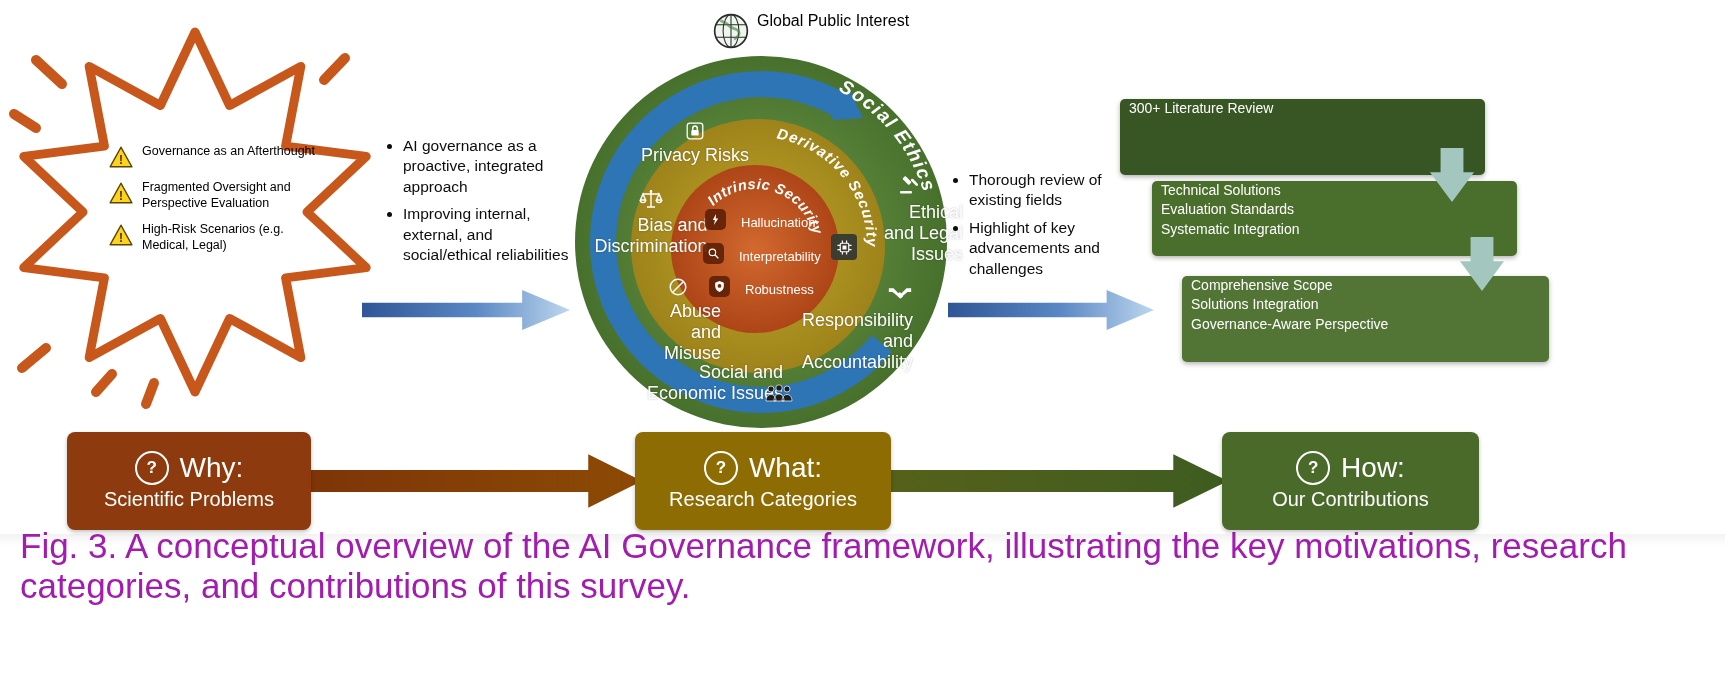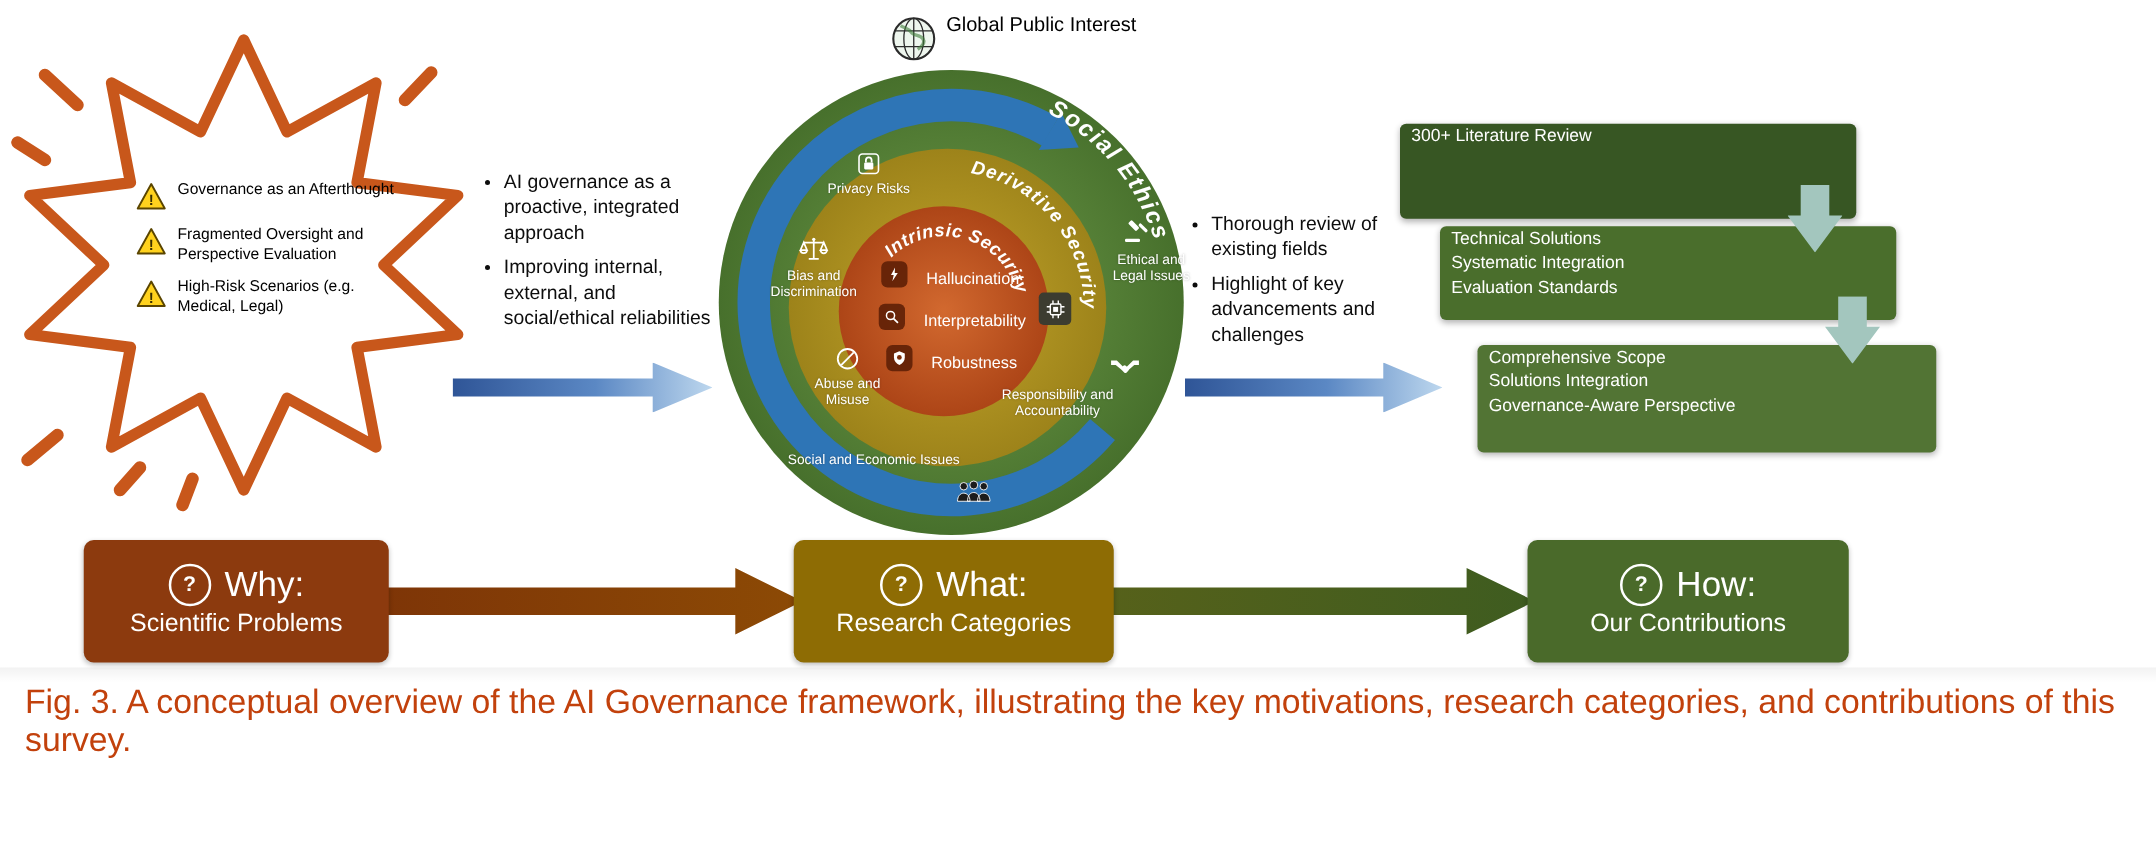--- a/index.html
+++ b/index.html
@@ -19,21 +19,21 @@
   .bullets li{margin-bottom:7px}
 
   
   .blue-arrow{position:absolute;
     clip-path:polygon(0 32%,77% 32%,77% 0,100% 50%,77% 100%,77% 68%,0 68%);
     background:linear-gradient(90deg,#2F5597 0%,#5b88c4 55%,#BDD7EE 100%)}
 
   
   .circle-wrap{position:absolute;left:565px;top:46px;width:392px;height:384px}
   .ring-item{position:absolute;display:flex;flex-direction:column;align-items:center;gap:3px}
-  .ring-label{font-size:11px;color:#fff;text-align:center;line-height:1.18;
+  .ring-label{font-size:18px;color:#fff;text-align:right;line-height:1.18;
               text-shadow:0 0 2px rgba(0,0,0,.3)}
   .inner-row{position:absolute;display:flex;align-items:flex-end;gap:15px;color:#fff;font-size:13px;white-space:nowrap}
   .badge{width:21px;height:21px;border-radius:5px;background:rgba(97,33,6,.92);
          display:flex;align-items:center;justify-content:center;flex:0 0 auto}
   .chip-badge{position:absolute;width:26px;height:26px;border-radius:4px;background:#3c3c30;
          display:flex;align-items:center;justify-content:center}
 
   .globe-row{position:absolute;left:712px;top:12px;display:flex;align-items:flex-start;gap:7px}
   .globe-label{font-size:16px;color:#000}
 
@@ -48,21 +48,21 @@
   .flow-box{position:absolute;border-radius:8px;color:#fff;display:flex;flex-direction:column;
             align-items:center;justify-content:center;gap:3px;z-index:2;
             box-shadow:0 2px 4px rgba(0,0,0,.25)}
   .flow-title-row{display:flex;align-items:center;gap:11px;font-size:28px}
   .q-icon{width:30px;height:30px;border:2.5px solid #fff;border-radius:50%;display:flex;
           align-items:center;justify-content:center;font-size:17px;font-weight:bold;color:#fff}
   .flow-sub{font-size:20px}
   .flow-arrow{position:absolute;z-index:1;
     clip-path:polygon(0 31%,84% 31%,84% 4%,100% 50%,84% 96%,84% 69%,0 69%)}
 
-  .caption{position:absolute;left:20px;top:546px;width:1698px;font-size:27px;color:#c2410c}
+  .caption{position:absolute;left:20px;top:526px;width:1698px;font-size:35px;color:#a21caf}
   .panel-edge{position:absolute;left:0;top:534px;width:1725px;height:12px;
     background:linear-gradient(180deg,rgba(0,0,0,0.05),rgba(0,0,0,0))}
 </style>
 </head>
 <body>
 
 <div class="stage">
 
   <svg class="abs" style="left:0;top:0" width="392" height="412" viewBox="0 0 392 412">
     <g stroke="#C8571B" stroke-width="10" stroke-linecap="round">
@@ -257,22 +257,22 @@
     </ul>
   </div>
   <div class="blue-arrow" style="left:948px;top:290px;width:206px;height:40px"></div>
 
   <div class="vbox" style="left:1120px;top:99px;width:356px;height:76px;background:#375623">
     <div>300+ Literature Review</div>
   </div>
   <div class="down-arrow" style="left:1430px;top:148px"></div>
   <div class="vbox" style="left:1152px;top:181px;width:356px;height:75px;background:#4A6E2C">
     <div>Technical Solutions</div>
+    <div>Evaluation Standards</div>
     <div>Systematic Integration</div>
-    <div>Evaluation Standards</div>
   </div>
   <div class="down-arrow" style="left:1460px;top:237px"></div>
   <div class="vbox" style="left:1182px;top:276px;width:358px;height:86px;background:#527434">
     <div>Comprehensive Scope</div>
     <div>Solutions Integration</div>
     <div>Governance-Aware Perspective</div>
   </div>
 
   <div class="flow-arrow" style="left:306px;top:452px;width:336px;height:58px;
        background:linear-gradient(90deg,#7E3507,#8C4A05)"></div>

